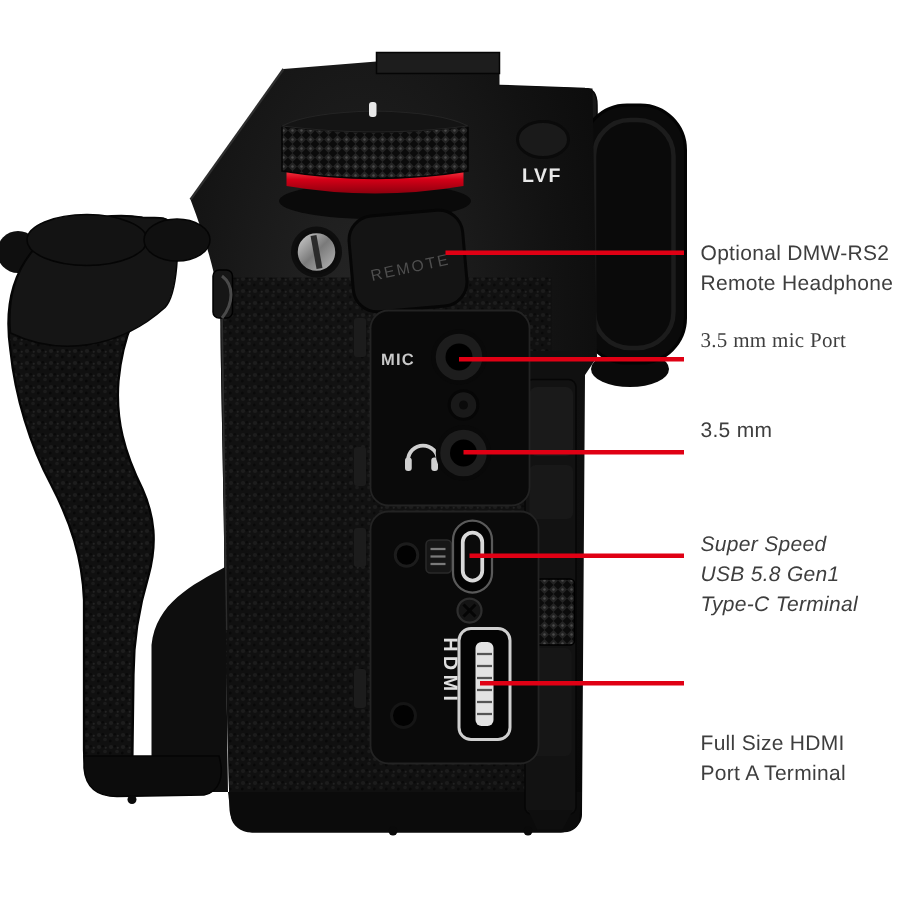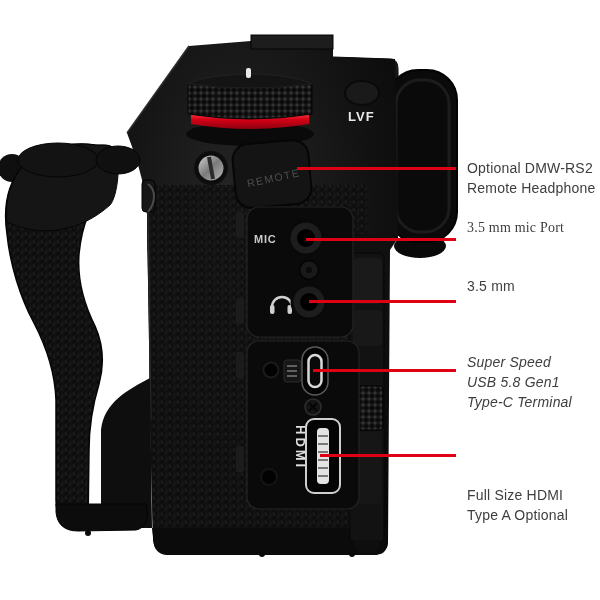--- a/index.html
+++ b/index.html
@@ -191,16 +191,16 @@
   <div class="callout" style="top:276px;">
     <div>3.5 mm</div>
   </div>
   <div class="callout" style="top:352px;font-style:italic;">
     <div>Super Speed</div>
     <div>USB 5.8 Gen1</div>
     <div>Type-C Terminal</div>
   </div>
   <div class="callout" style="top:445px;margin-top:40px;">
     <div>Full Size HDMI</div>
-    <div>Type A Optional</div>
+    <div>Port A Terminal</div>
   </div>
 
 </div>
 
 </body></html>

